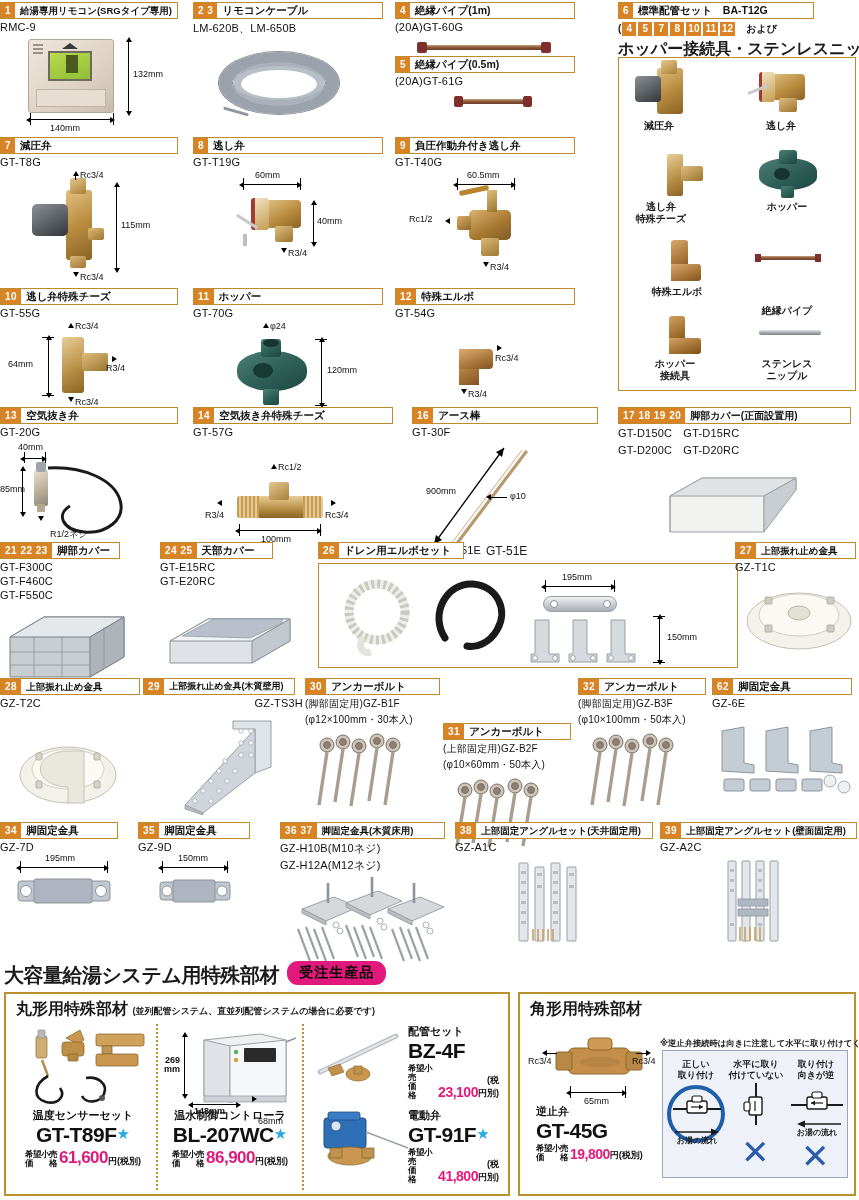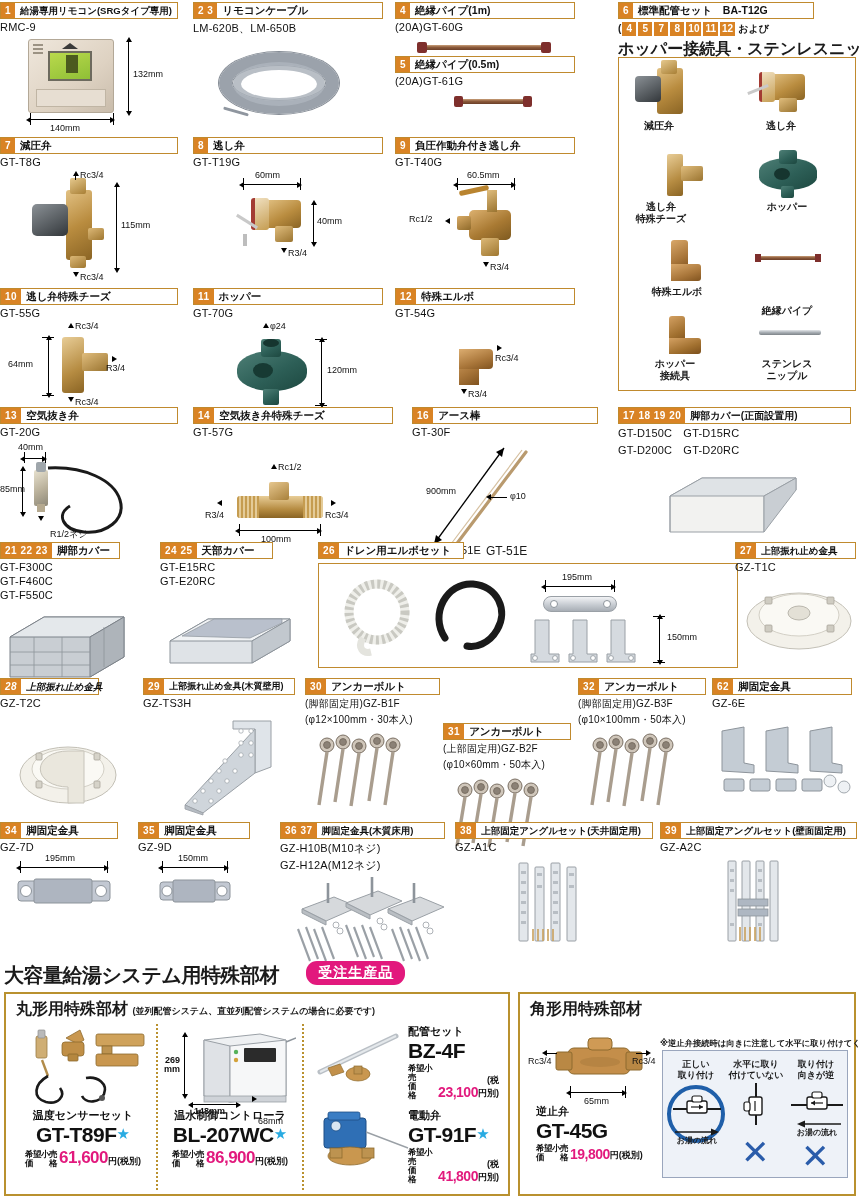--- a/index.html
+++ b/index.html
@@ -73,25 +73,24 @@
     display:inline-flex; align-items:center; justify-content:center;
     background:#d98324; color:#fff; font-size:10px; font-weight:bold;
     min-width:14px; height:14px; padding:0 2px; margin:0 1px;
     vertical-align:middle; line-height:1;
   }
 
   
   .bigsec { position:absolute; left:0; top:955px; width:859px; height:245px; }
   .bigtitle { font-size:20px; font-weight:bold; letter-spacing:-0.5px; }
   .pinkpill {
-    display:inline-block; background:#e2197d; color:#ffffff;
+    display:inline-block; background:#e2197d; color:#000000;
     font-size:14px; font-weight:bold; border-radius:11px;
-    padding:3px 12px; margin-left:23px; vertical-align:5px;
+    padding:3px 12px; margin-left:4px; vertical-align:5px;
     letter-spacing:1px;
-    text-decoration:underline;
   }
   .goldbox { position:absolute; border:2px solid #b9912f; background:#fff; }
   .secheading { font-size:16px; font-weight:bold; }
   .secnote { font-size:9px; font-weight:bold; }
   .prodname { font-size:11px; font-weight:bold; color:#111; }
   .prodcode { font-size:21px; font-weight:bold; color:#111; letter-spacing:-0.5px; }
   .star { color:#29abe2; font-size:15px; vertical-align:3px; }
   .pricerow { display:flex; align-items:flex-end; }
   .pricelbl { font-size:8.5px; font-weight:bold; line-height:1.05; color:#111; letter-spacing:-0.5px; }
   .priceval { font-size:17px; font-weight:bold; color:#e2197d; letter-spacing:-0.5px; }
@@ -176,21 +175,21 @@
     <div class="fig" style="left:128px;top:9px;width:9px;height:11px;background:#7e2f2c;border-radius:2px;"></div>
   </div>
 </div>
 
 <div class="cell" style="left:618px;top:2px;width:238px;">
   <div class="hdr" style="width:196px;">
     <div class="num">6</div>
     <div class="ttl">標準配管セット　BA-T12G</div>
   </div>
   <div style="margin-top:3px;font-size:10px;font-weight:bold;white-space:nowrap;line-height:1;">
-    <span>(</span><span class="minibadge">4</span><span class="minibadge">5</span><span class="minibadge">7</span><span class="minibadge">8</span><span class="minibadge">10</span><span class="minibadge">11</span><span class="minibadge">12</span><span style="margin-left:2px">および</span>
+    <span>(</span><span class="minibadge">4</span><span class="minibadge">5</span><span class="minibadge">7</span><span class="minibadge">8</span><span class="minibadge">10</span><span class="minibadge">11</span><span class="minibadge">12</span><span style="margin-left:10px">および</span>
   </div>
   <div style="margin-top:3px;font-size:16px;font-weight:bold;white-space:nowrap;">ホッパー接続具・ステンレスニップルで構成)</div>
 </div>
 
 <div class="panel6" style="left:618px;top:57px;width:238px;height:334px;">
 
   <div class="fig" style="left:38px;top:10px;width:26px;height:46px;border-radius:3px;
               background:linear-gradient(150deg,#e2c183,#b98c3f 50%,#8a6424);"></div>
   <div class="fig" style="left:16px;top:18px;width:26px;height:26px;border-radius:4px;
               background:linear-gradient(150deg,#8b9196,#4d5256 70%,#32363a);"></div>
@@ -629,41 +628,41 @@
         <rect x="24" y="18" width="7" height="7" rx="1"></rect>
         <rect x="86" y="18" width="7" height="7" rx="1"></rect>
         <rect x="24" y="46" width="7" height="7" rx="1"></rect>
         <rect x="86" y="46" width="7" height="7" rx="1"></rect>
       </g>
     </svg>
   </div>
 </div>
 
 <div class="cell" style="left:0;top:678px;width:130px;">
-  <div class="hdr" style="width:99px;font-style:italic;">
+  <div class="hdr" style="width:140px;">
     <div class="num">28</div>
     <div class="ttl" style="font-size:9.5px">上部振れ止め金具</div>
   </div>
   <div class="model">GZ-T2C</div>
   <div style="position:relative;height:110px;">
     <svg class="fig" style="left:14px;top:22px;" width="110" height="80" viewBox="0 0 110 80">
       <ellipse cx="54" cy="44" rx="48" ry="28" fill="#f3f1ea" stroke="#c3c0b6" stroke-width="1"></ellipse>
       <ellipse cx="54" cy="38" rx="36" ry="20" fill="#faf9f4" stroke="#d3d0c6" stroke-width="1"></ellipse>
       <path d="M54 20 A 20 13 0 0 0 54 56 L54 72 L70 72 L70 20 Z" fill="#eae7dd" stroke="#c7c4ba" stroke-width="1"></path>
       <g fill="#d6d3c9" stroke="#a9a69c" stroke-width="0.8">
         <rect x="22" y="22" width="6" height="7" rx="1"></rect>
         <rect x="80" y="22" width="6" height="7" rx="1"></rect>
         <rect x="22" y="50" width="6" height="7" rx="1"></rect>
         <rect x="80" y="50" width="6" height="7" rx="1"></rect>
       </g>
     </svg>
   </div>
 </div>
 
-<div class="cell" style="left:143px;top:678px;width:160px;">
+<div class="cell" style="left:143px;top:678px;width:160px;text-align:right;">
   <div class="hdr" style="width:152px;">
     <div class="num">29</div>
     <div class="ttl" style="font-size:9px">上部振れ止め金具(木質壁用)</div>
   </div>
   <div class="model">GZ-TS3H</div>
   <div style="position:relative;height:110px;">
     <svg class="fig" style="left:20px;top:6px;" width="130" height="104" viewBox="0 0 130 104">
       <polygon points="70,6 108,6 108,52 92,58 92,14 70,14" fill="#dfe4e9" stroke="#9aa0a6" stroke-width="1"></polygon>
       <polygon points="22,90 92,14 92,58 40,98" fill="#cfd5db" stroke="#9aa0a6" stroke-width="1"></polygon>
       <polygon points="22,90 40,98 40,100 22,94" fill="#b6bcc3" stroke="#9aa0a6" stroke-width="0.8"></polygon>

